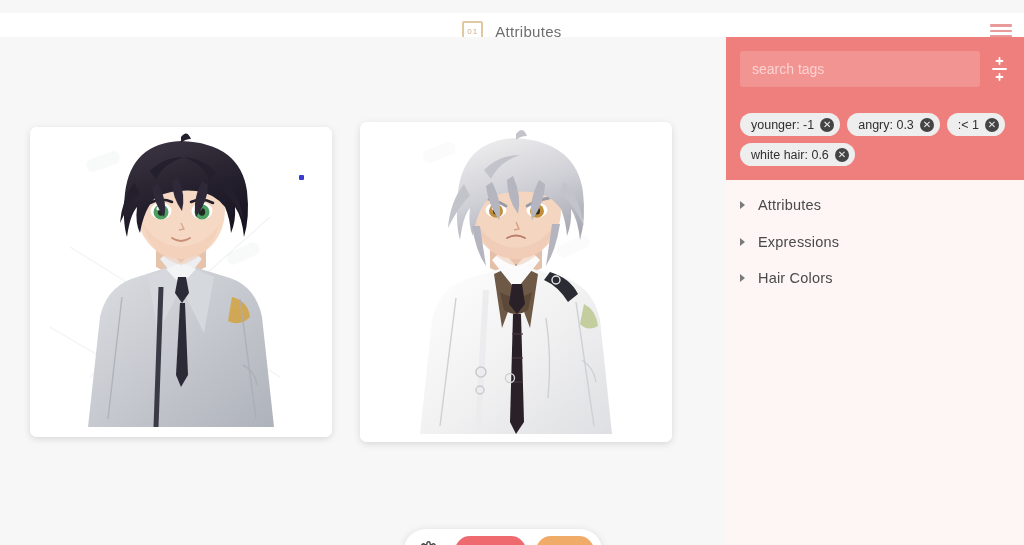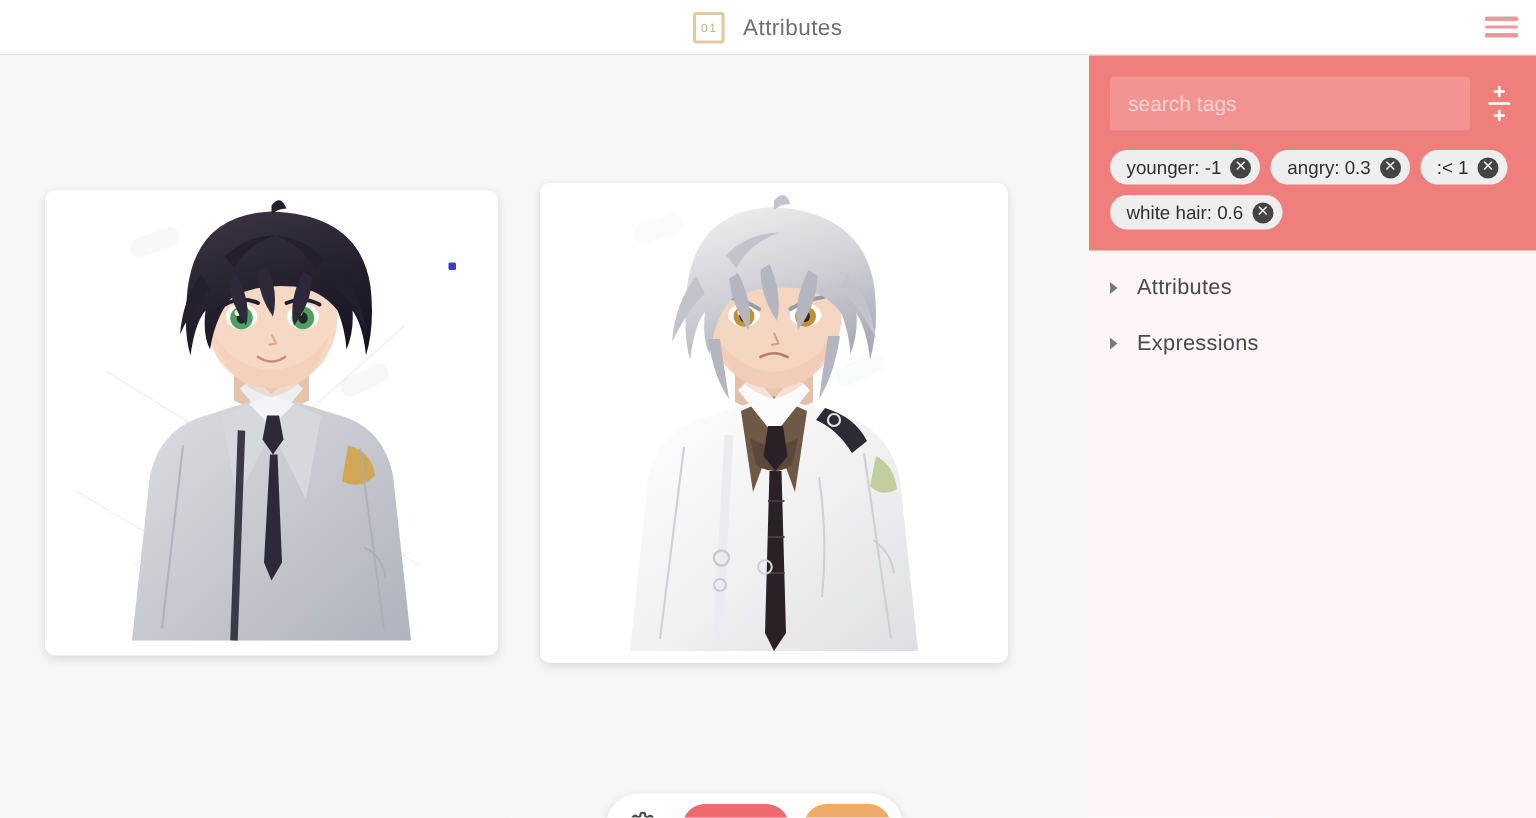--- a/index.html
+++ b/index.html
@@ -16,21 +16,21 @@
   #app {
     position: relative;
     width: 1024px;
     height: 545px;
     background: #f7f7f7;
   }
 
   
   #header {
     position: absolute;
-    top: 0; left: 0;
+    top: 13px; left: 0;
     width: 1024px;
     height: 37px;
     background: #ffffff;
     border-bottom: 1px solid #e2e2e2;
     display: flex;
     align-items: center;
     justify-content: center;
   }
 
   #header-center {
@@ -217,21 +217,21 @@
     align-items: center;
     justify-content: center;
     cursor: pointer;
     flex: 0 0 auto;
   }
 
   #tag-list {
     display: flex;
     flex-wrap: wrap;
     gap: 7px;
-    margin-top: 13px;
+    margin-top: 26px;
     align-items: center;
   }
 
   .tag-chip {
     display: inline-flex;
     align-items: center;
     gap: 6px;
     background: #eeeeee;
     border-radius: 12px;
     height: 23px;
@@ -528,16 +528,20 @@
 
     <div id="accordion">
       <div class="acc-row">
         <span class="acc-arrow"></span>
         <span class="acc-label">Attributes</span>
       </div>
       <div class="acc-row">
         <span class="acc-arrow"></span>
         <span class="acc-label">Expressions</span>
       </div>
+      <div class="acc-row">
+        <span class="acc-arrow"></span>
+        <span class="acc-label">Hair Colors</span>
+      </div>
     </div>
   </div>
 
 </div>
 
 </body></html>

